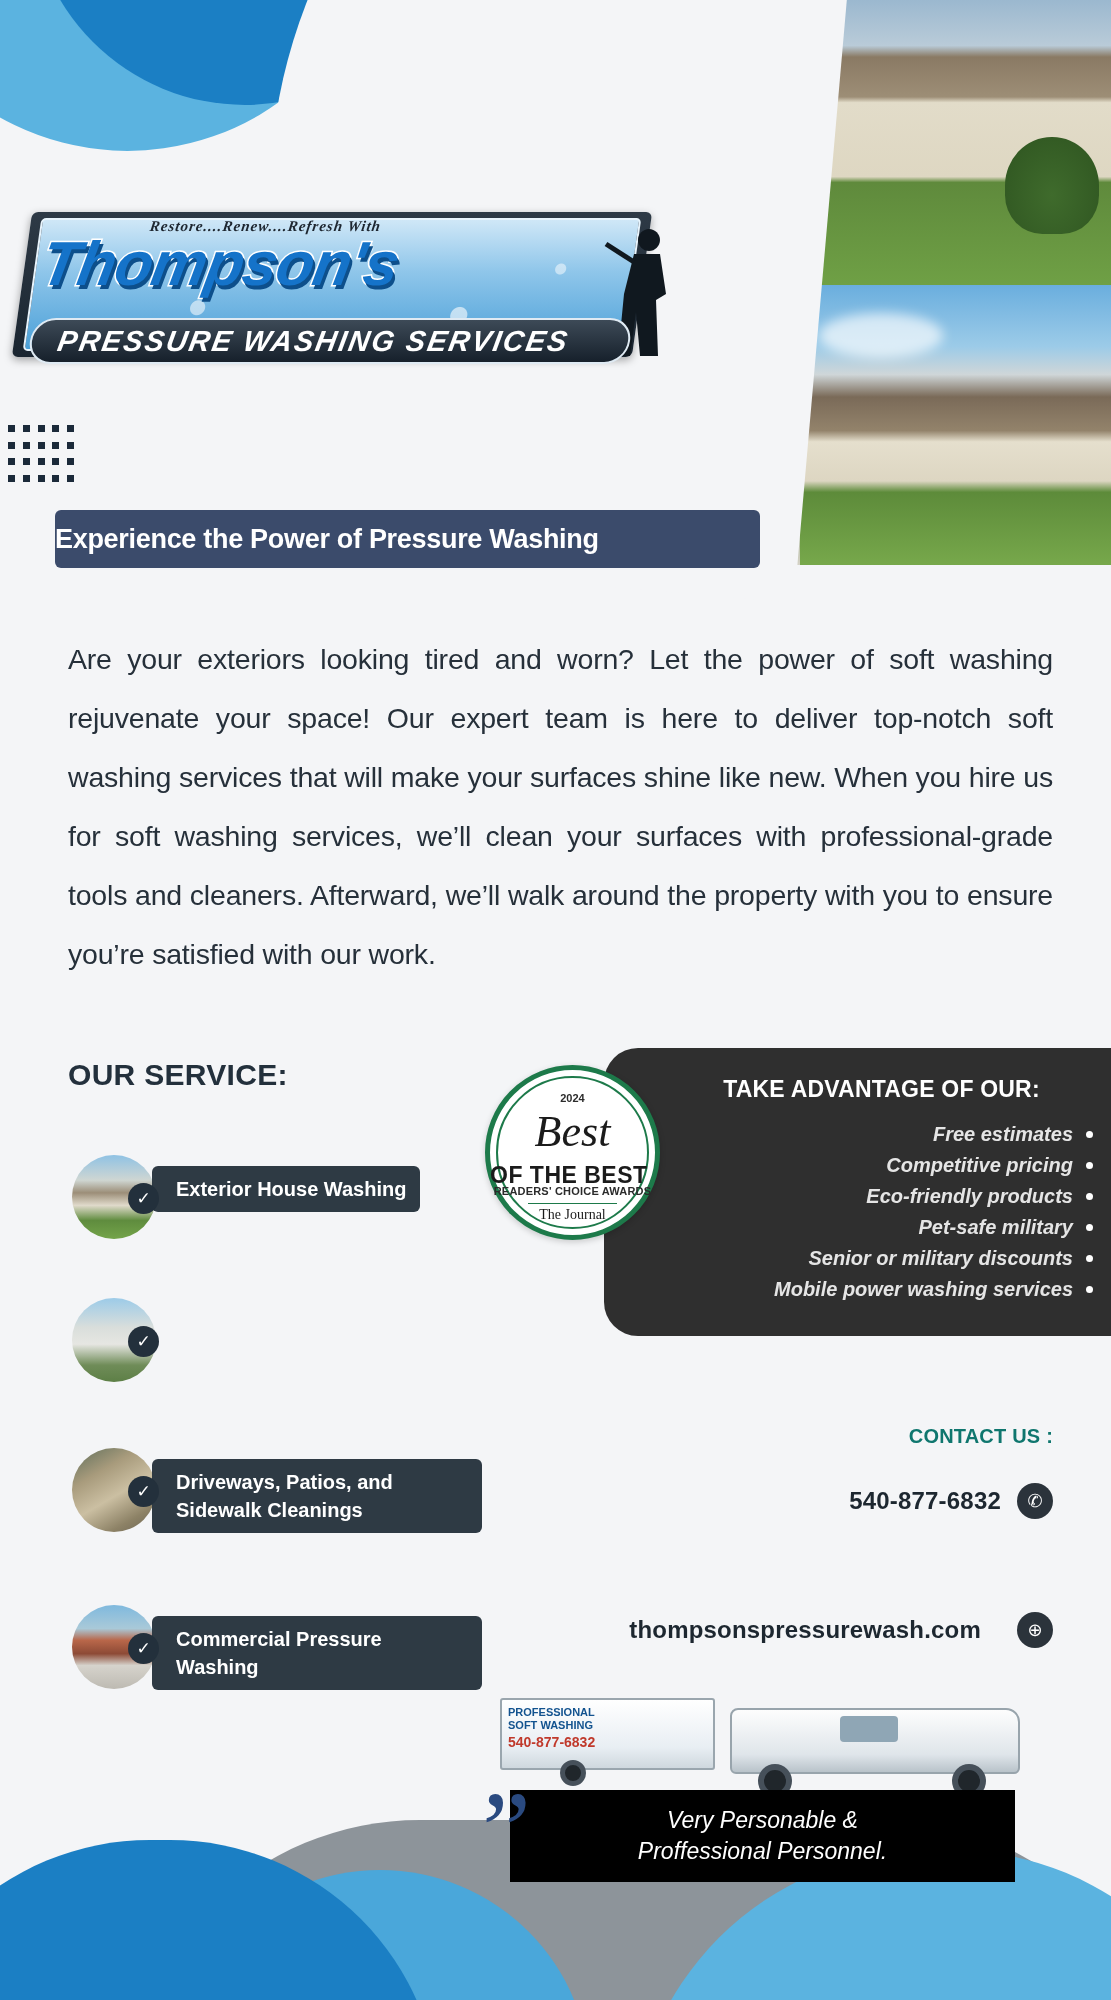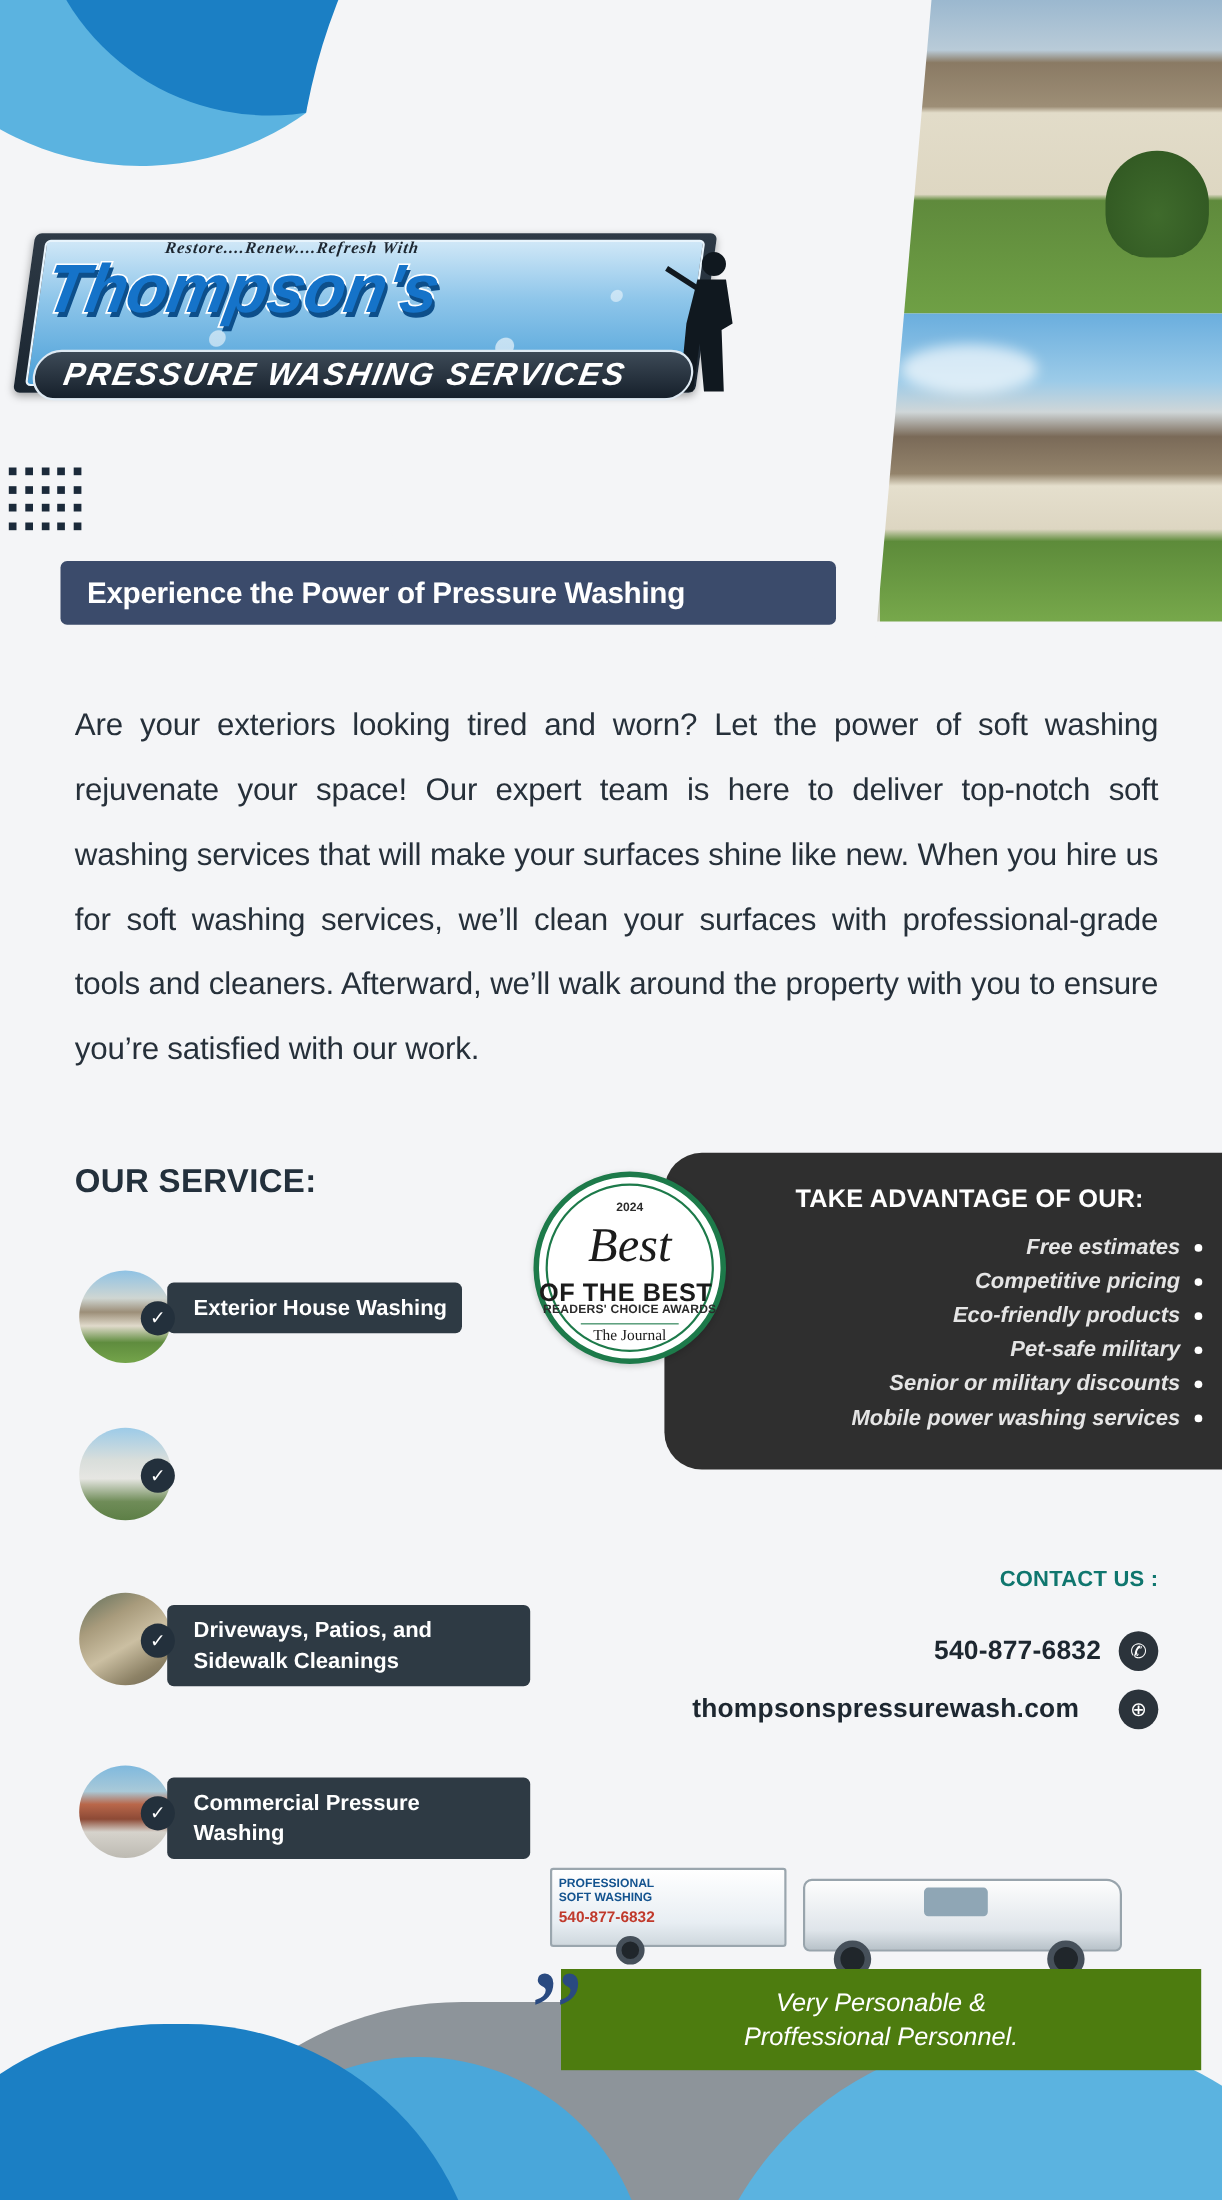--- a/index.html
+++ b/index.html
@@ -220,21 +220,20 @@
   
   .headline {
     position: absolute;
     left: 55px; top: 510px;
     width: 705px; height: 58px;
     background: #3b4b6b;
     border-radius: 6px;
     z-index: 8;
     display: flex;
     align-items: center;
-    padding-left: 24px;
   }
   .headline span {
     color: #ffffff;
     font-size: 27px;
     font-weight: bold;
     letter-spacing: -0.3px;
   }
 
   
   .intro {
@@ -419,21 +418,21 @@
     letter-spacing: 0.2px;
   }
   .contact-row {
     position: absolute;
     right: 58px;
     display: flex;
     align-items: center;
     gap: 16px;
   }
   .cr1 { top: 1483px; }
-  .cr2 { top: 1536px; gap: 36px; }
+  .cr2 { top: 1612px; gap: 36px; }
   .contact-text {
     font-size: 24px;
     font-weight: bold;
     color: #1d2730;
     letter-spacing: 0.2px;
   }
   .contact-icon {
     width: 36px; height: 36px;
     border-radius: 50%;
     background: #2b333b;
@@ -492,22 +491,22 @@
     border: 6px solid #46505a;
     top: 74px;
   }
   .w1 { left: 258px; }
   .w2 { left: 452px; }
   .w3 { left: 60px; top: 70px; width: 26px; height: 26px; border-width: 5px; }
 
   .quote-box {
     position: absolute;
     left: 510px; top: 1790px;
-    width: 582px; height: 92px;
-    background: #4d7c0f;
+    width: 505px; height: 92px;
+    background: #000000;
     z-index: 6;
     display: flex;
     flex-direction: column;
     align-items: center;
     justify-content: center;
   }
   .quote-box span {
     color: #ffffff;
     font-size: 23px;
     font-style: italic;

